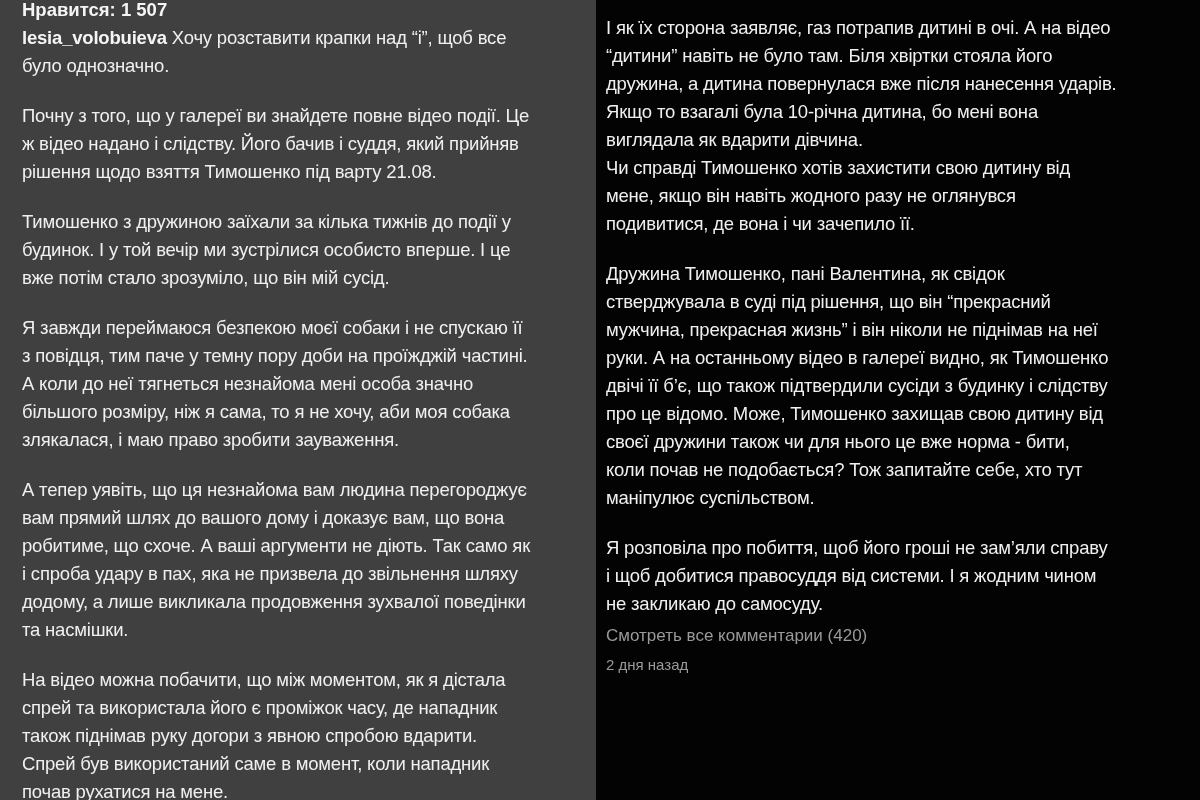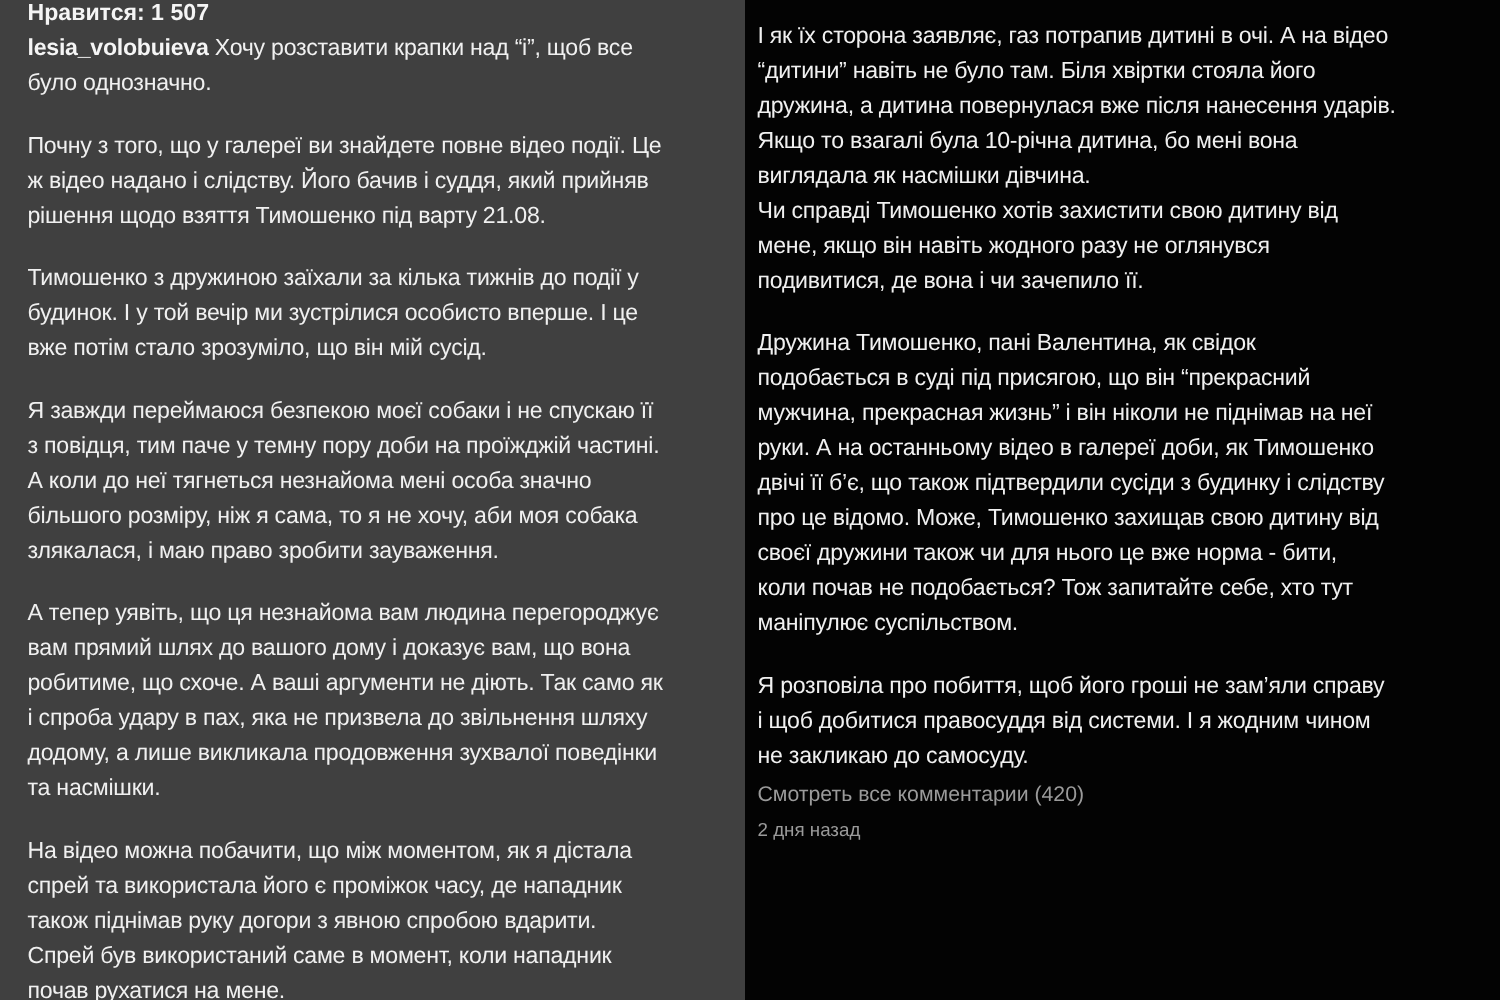--- a/index.html
+++ b/index.html
@@ -136,31 +136,31 @@
   </div>
 </div>
 
 <div class="panel panel-right">
   <div class="inner-right">
     <div class="para">
       <div class="line">І як їх сторона заявляє, газ потрапив дитині в очі. А на відео</div>
       <div class="line">“дитини” навіть не було там. Біля хвіртки стояла його</div>
       <div class="line">дружина, а дитина повернулася вже після нанесення ударів.</div>
       <div class="line">Якщо то взагалі була 10-річна дитина, бо мені вона</div>
-      <div class="line">виглядала як насмішки дівчина.</div>
+      <div class="line">виглядала як вдарити дівчина.</div>
       <div class="line">Чи справді Тимошенко хотів захистити свою дитину від</div>
       <div class="line">мене, якщо він навіть жодного разу не оглянувся</div>
       <div class="line">подивитися, де вона і чи зачепило її.</div>
     </div>
 
     <div class="para">
       <div class="line">Дружина Тимошенко, пані Валентина, як свідок</div>
-      <div class="line">подобається в суді під присягою, що він “прекрасний</div>
+      <div class="line">стверджувала в суді під рішення, що він “прекрасний</div>
       <div class="line">мужчина, прекрасная жизнь” і він ніколи не піднімав на неї</div>
-      <div class="line">руки. А на останньому відео в галереї доби, як Тимошенко</div>
+      <div class="line">руки. А на останньому відео в галереї видно, як Тимошенко</div>
       <div class="line">двічі її б’є, що також підтвердили сусіди з будинку і слідству</div>
       <div class="line">про це відомо. Може, Тимошенко захищав свою дитину від</div>
       <div class="line">своєї дружини також чи для нього це вже норма - бити,</div>
       <div class="line">коли почав не подобається? Тож запитайте себе, хто тут</div>
       <div class="line">маніпулює суспільством.</div>
     </div>
 
     <div class="para tight">
       <div class="line">Я розповіла про побиття, щоб його гроші не зам’яли справу</div>
       <div class="line">і щоб добитися правосуддя від системи. І я жодним чином</div>

